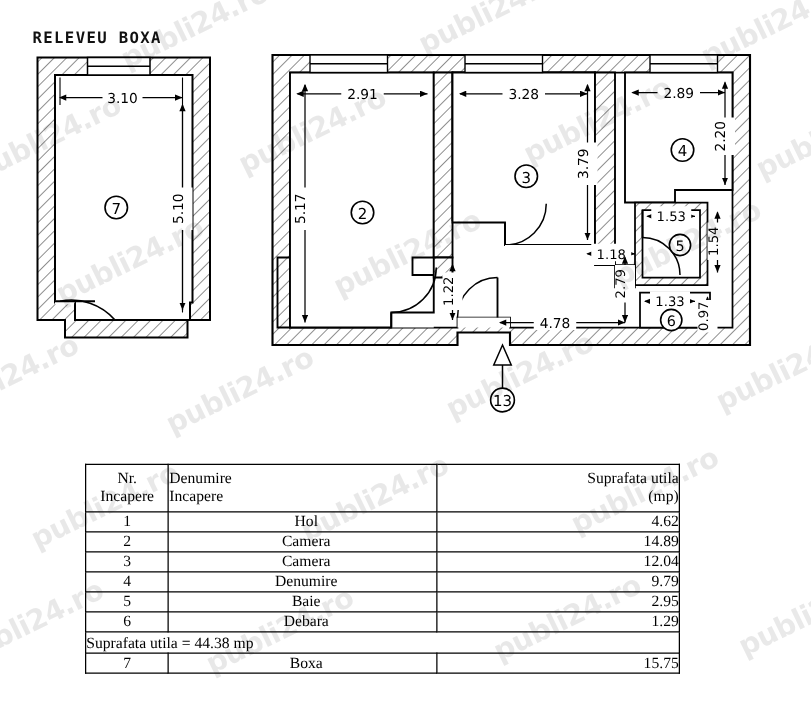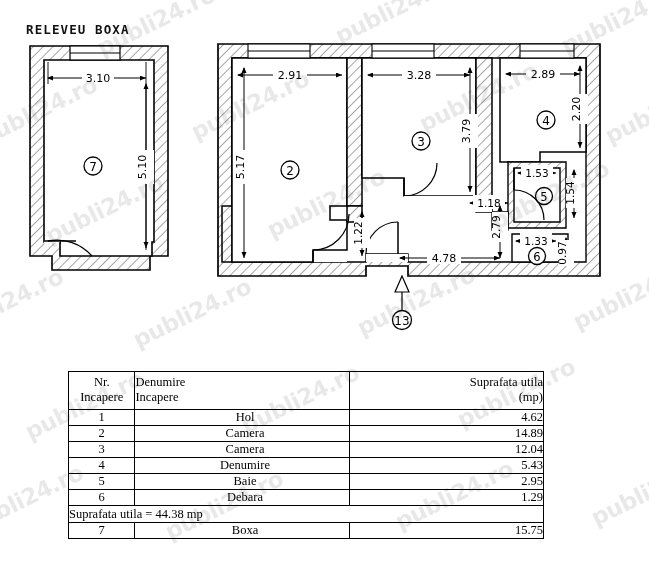--- a/index.html
+++ b/index.html
@@ -261,21 +261,21 @@
           <td class="c-sup">14.89</td>
         </tr>
         <tr>
           <td class="c-nr">3</td>
           <td class="c-den">Camera</td>
           <td class="c-sup">12.04</td>
         </tr>
         <tr>
           <td class="c-nr">4</td>
           <td class="c-den">Denumire</td>
-          <td class="c-sup">5.43</td>
+          <td class="c-sup">9.79</td>
         </tr>
         <tr>
           <td class="c-nr">5</td>
           <td class="c-den">Baie</td>
           <td class="c-sup">2.95</td>
         </tr>
         <tr>
           <td class="c-nr">6</td>
           <td class="c-den">Debara</td>
           <td class="c-sup">1.29</td>

